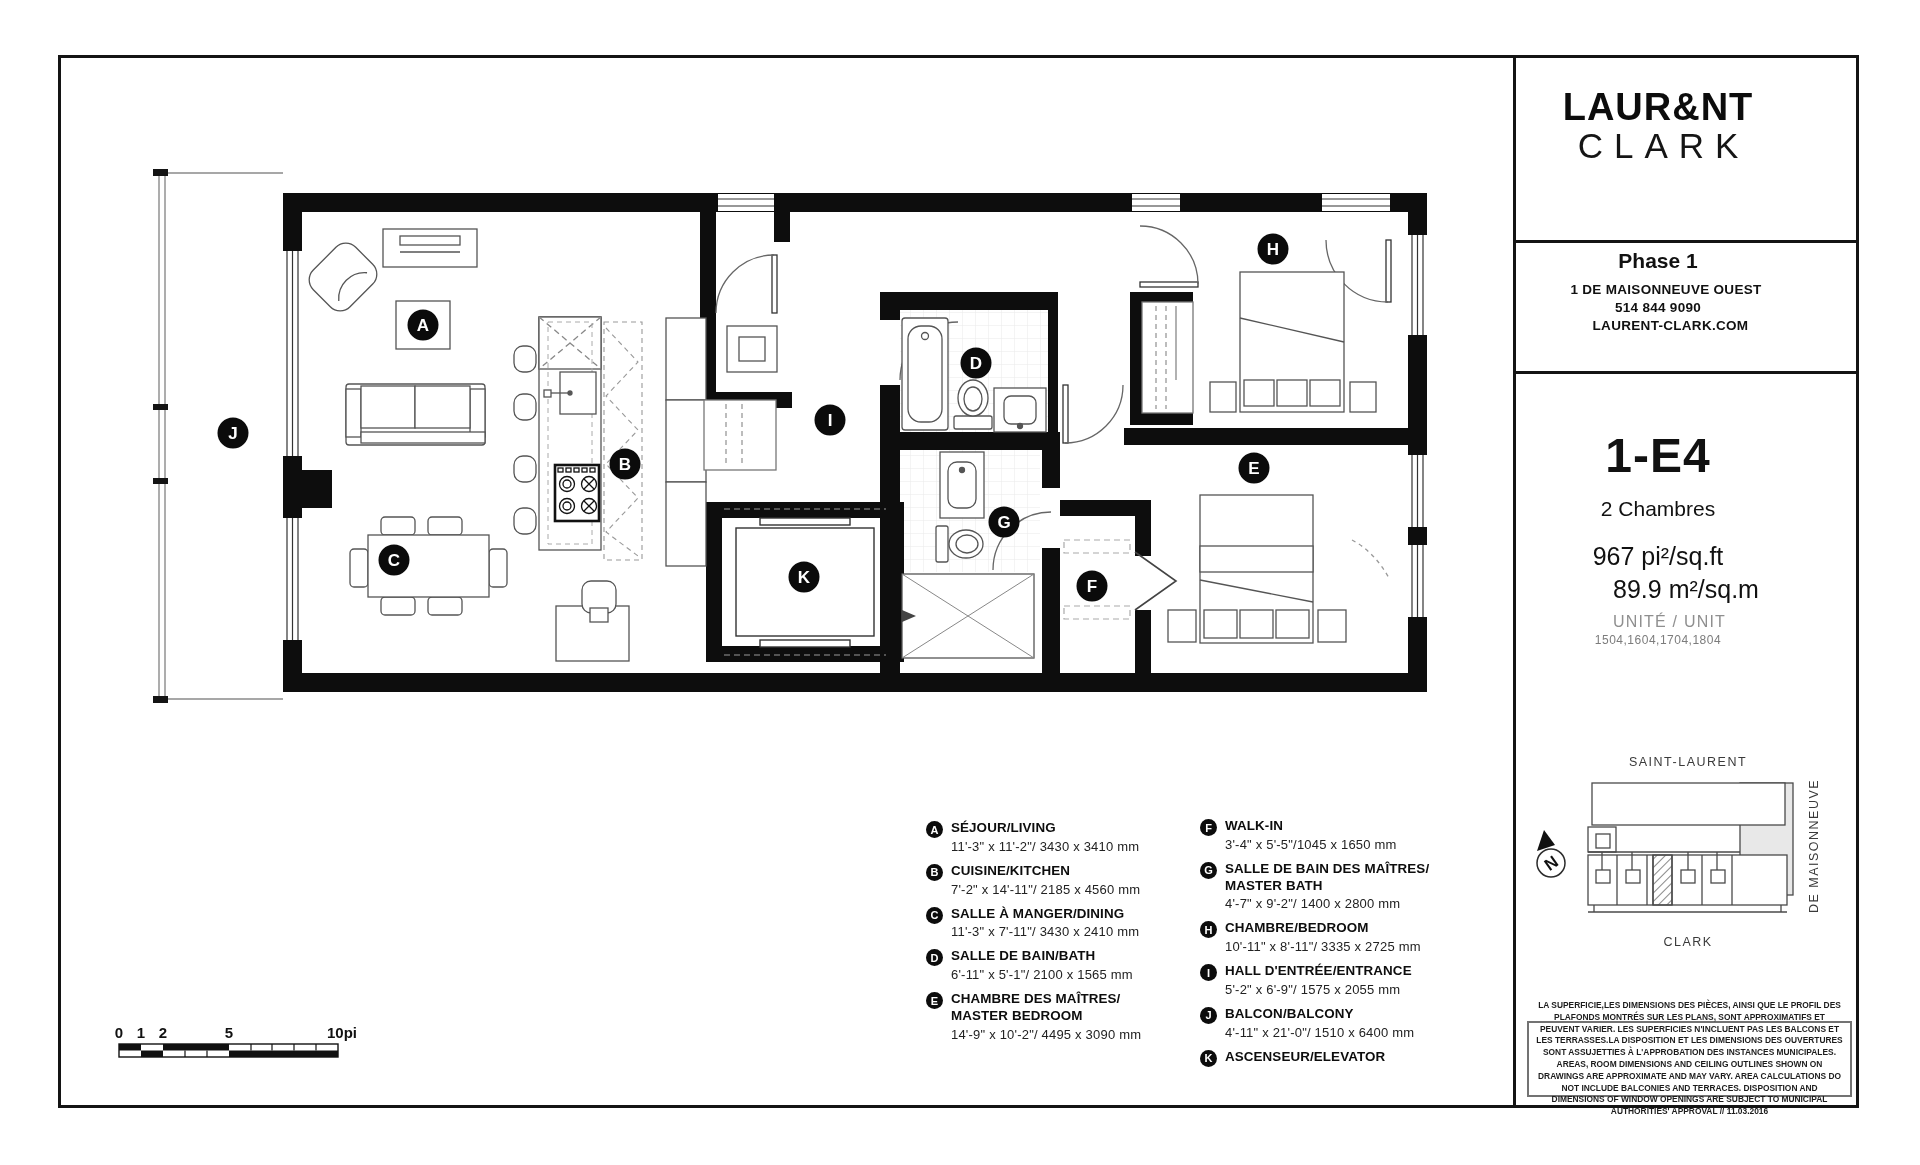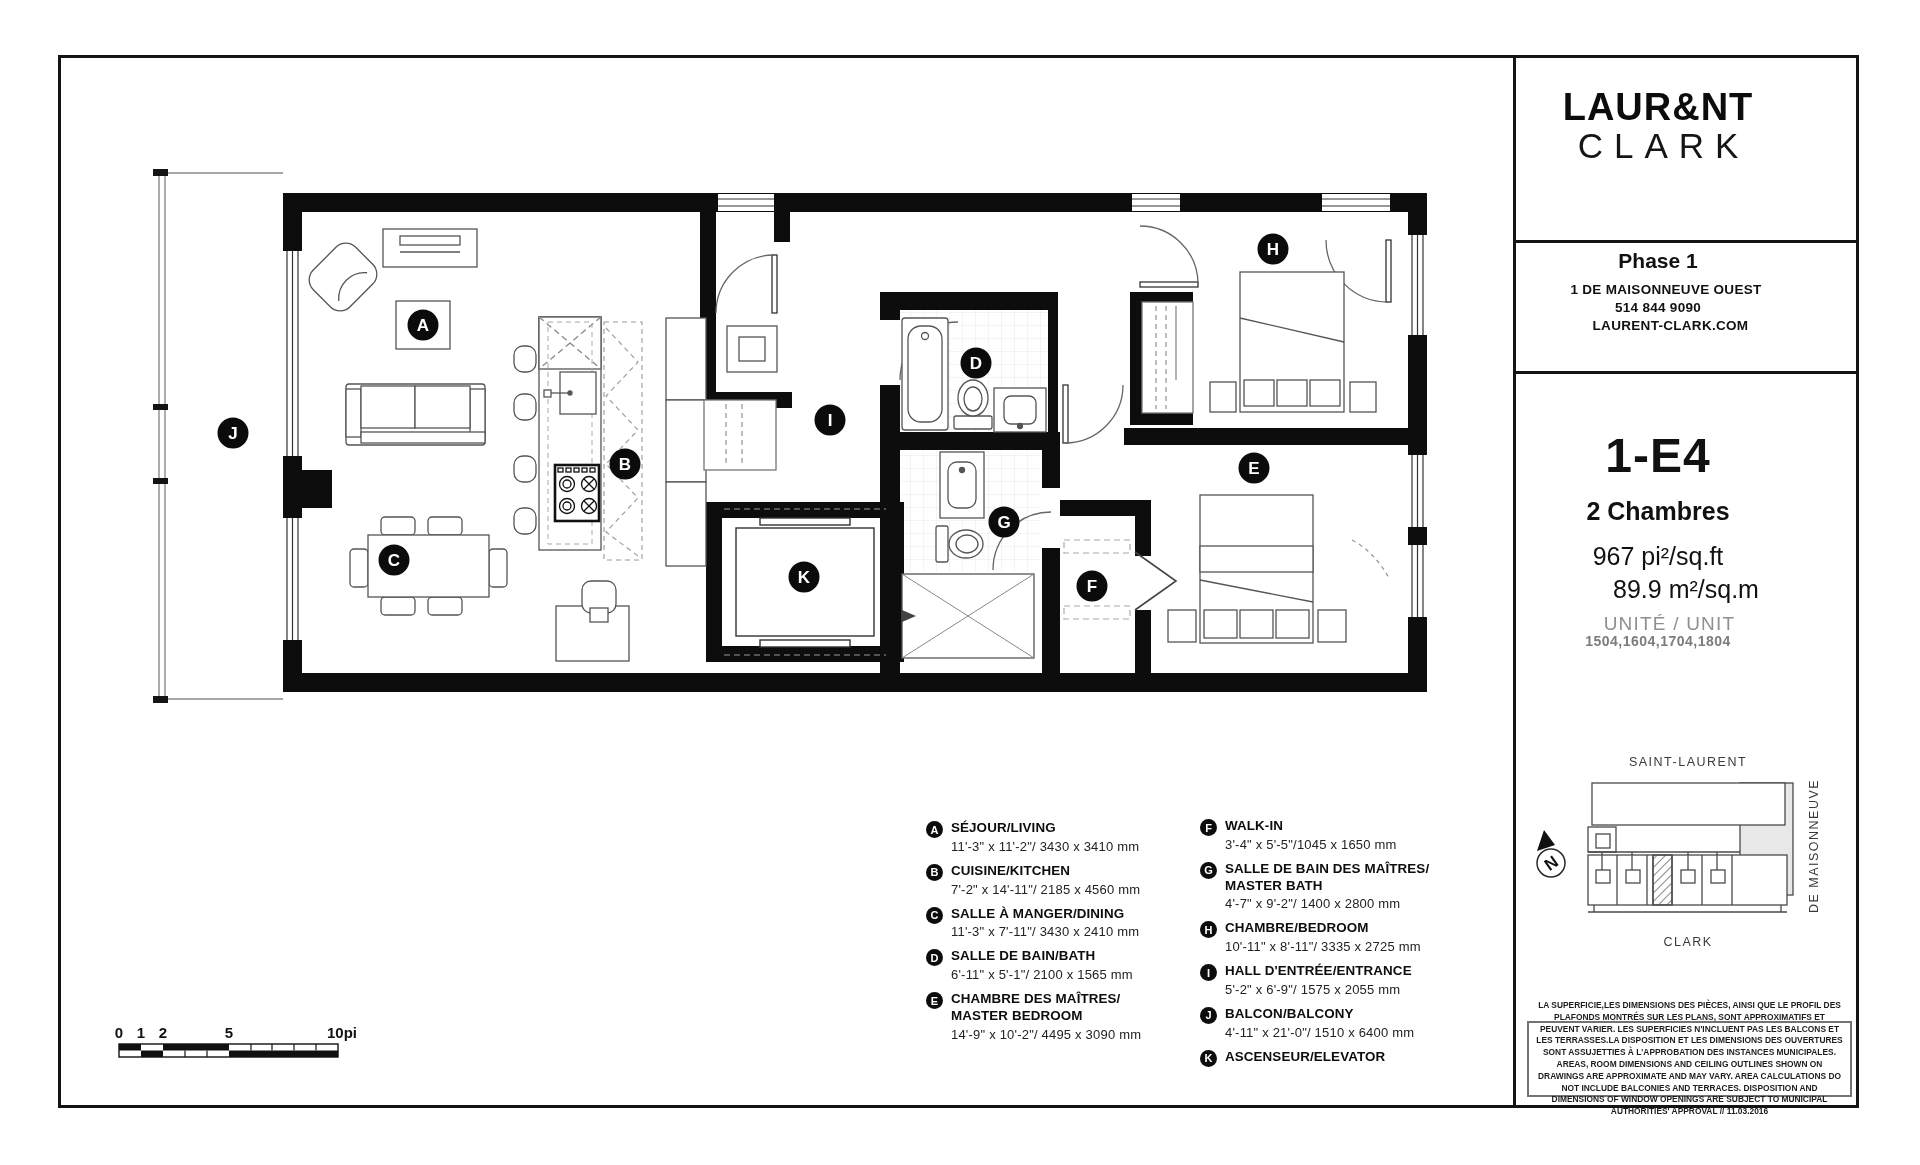--- a/index.html
+++ b/index.html
@@ -12,25 +12,25 @@
   .hr1 { top:240px; } .hr2 { top:371px; }
 
   .ptxt { position:absolute; left:1516px; width:284px; text-align:center; white-space:nowrap; }
   .logo1 { top:86px;  font-size:38px; font-weight:800; letter-spacing:1px; color:#0c0c0c; }
   .logo2 { top:126px; font-size:35px; font-weight:400; letter-spacing:11px; color:#151515; text-indent:11px; }
   .phase-title { top:249px; font-size:21px; font-weight:800; }
   .addr1 { top:282px; font-size:13.5px; font-weight:700; letter-spacing:.3px;padding-left:16px; }
   .addr2 { top:300px; font-size:13.5px; font-weight:700; letter-spacing:.3px; }
   .addr3 { top:318px; font-size:13.5px; font-weight:700; letter-spacing:.3px;padding-left:25px; }
   .unit-code { top:428px; font-size:48px; font-weight:700; letter-spacing:1px; }
-  .unit-type { top:497px; font-size:25px; font-weight:700; }
+  .unit-type { top:497px; font-size:21px; font-weight:400; }
   .area1 { top:542px; font-size:25px; font-weight:500; }
   .area2 { top:575px; font-size:25px; font-weight:500;margin-left:28px; }
-  .unit-label { top:613px; font-size:19px; font-weight:500; letter-spacing:1.2px; color:#8f8f8f;padding-left:23px; }
-  .unit-nums  { top:633px; font-size:14px; font-weight:700; letter-spacing:.5px; color:#7c7c7c; }
+  .unit-label { top:613px; font-size:16px; font-weight:500; letter-spacing:1.2px; color:#8f8f8f;padding-left:23px; }
+  .unit-nums  { top:633px; font-size:12px; font-weight:400; letter-spacing:.5px; color:#7c7c7c; }
 
   .disclaimer { position:absolute; left:1527px; top:1021px; width:325px; height:76px; border:2px solid #737373;
                 display:flex; align-items:center; justify-content:center; padding:3px 6px; }
   .disclaimer p { font-size:8.4px; font-weight:700; line-height:1.4; text-align:center; color:#1c1c1c; }
 
   .legend-col { position:absolute; }
   .legend-col1 { left:926px; top:820px; width:250px; }
   .legend-col2 { left:1200px; top:818px; width:262px; }
   .lg-item { display:flex; gap:8px; margin-bottom:9px; align-items:flex-start; }
   .lg-badge { flex:none; width:17px; height:17px; border-radius:50%; background:#0c0c0c; color:#fff;

